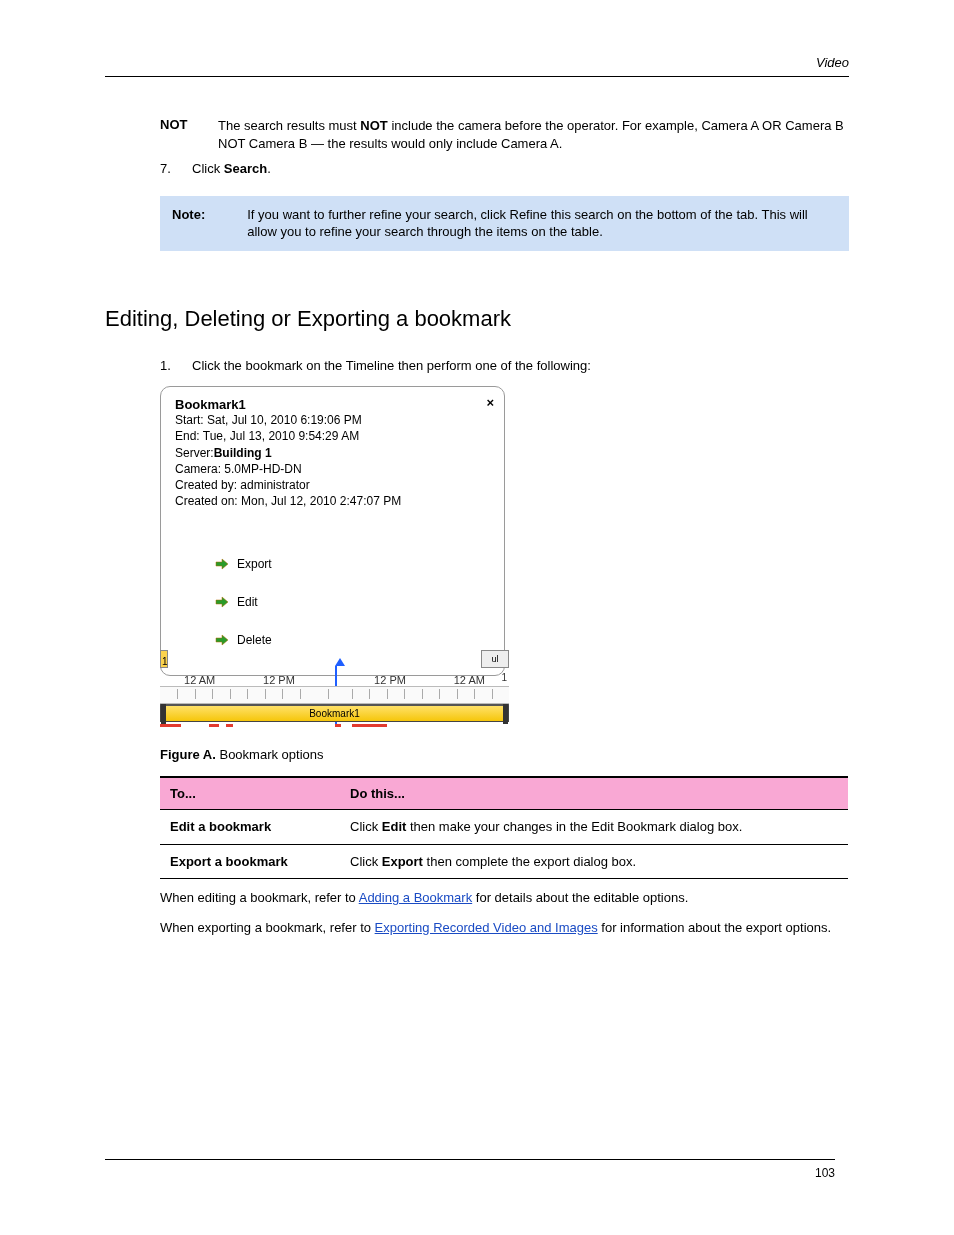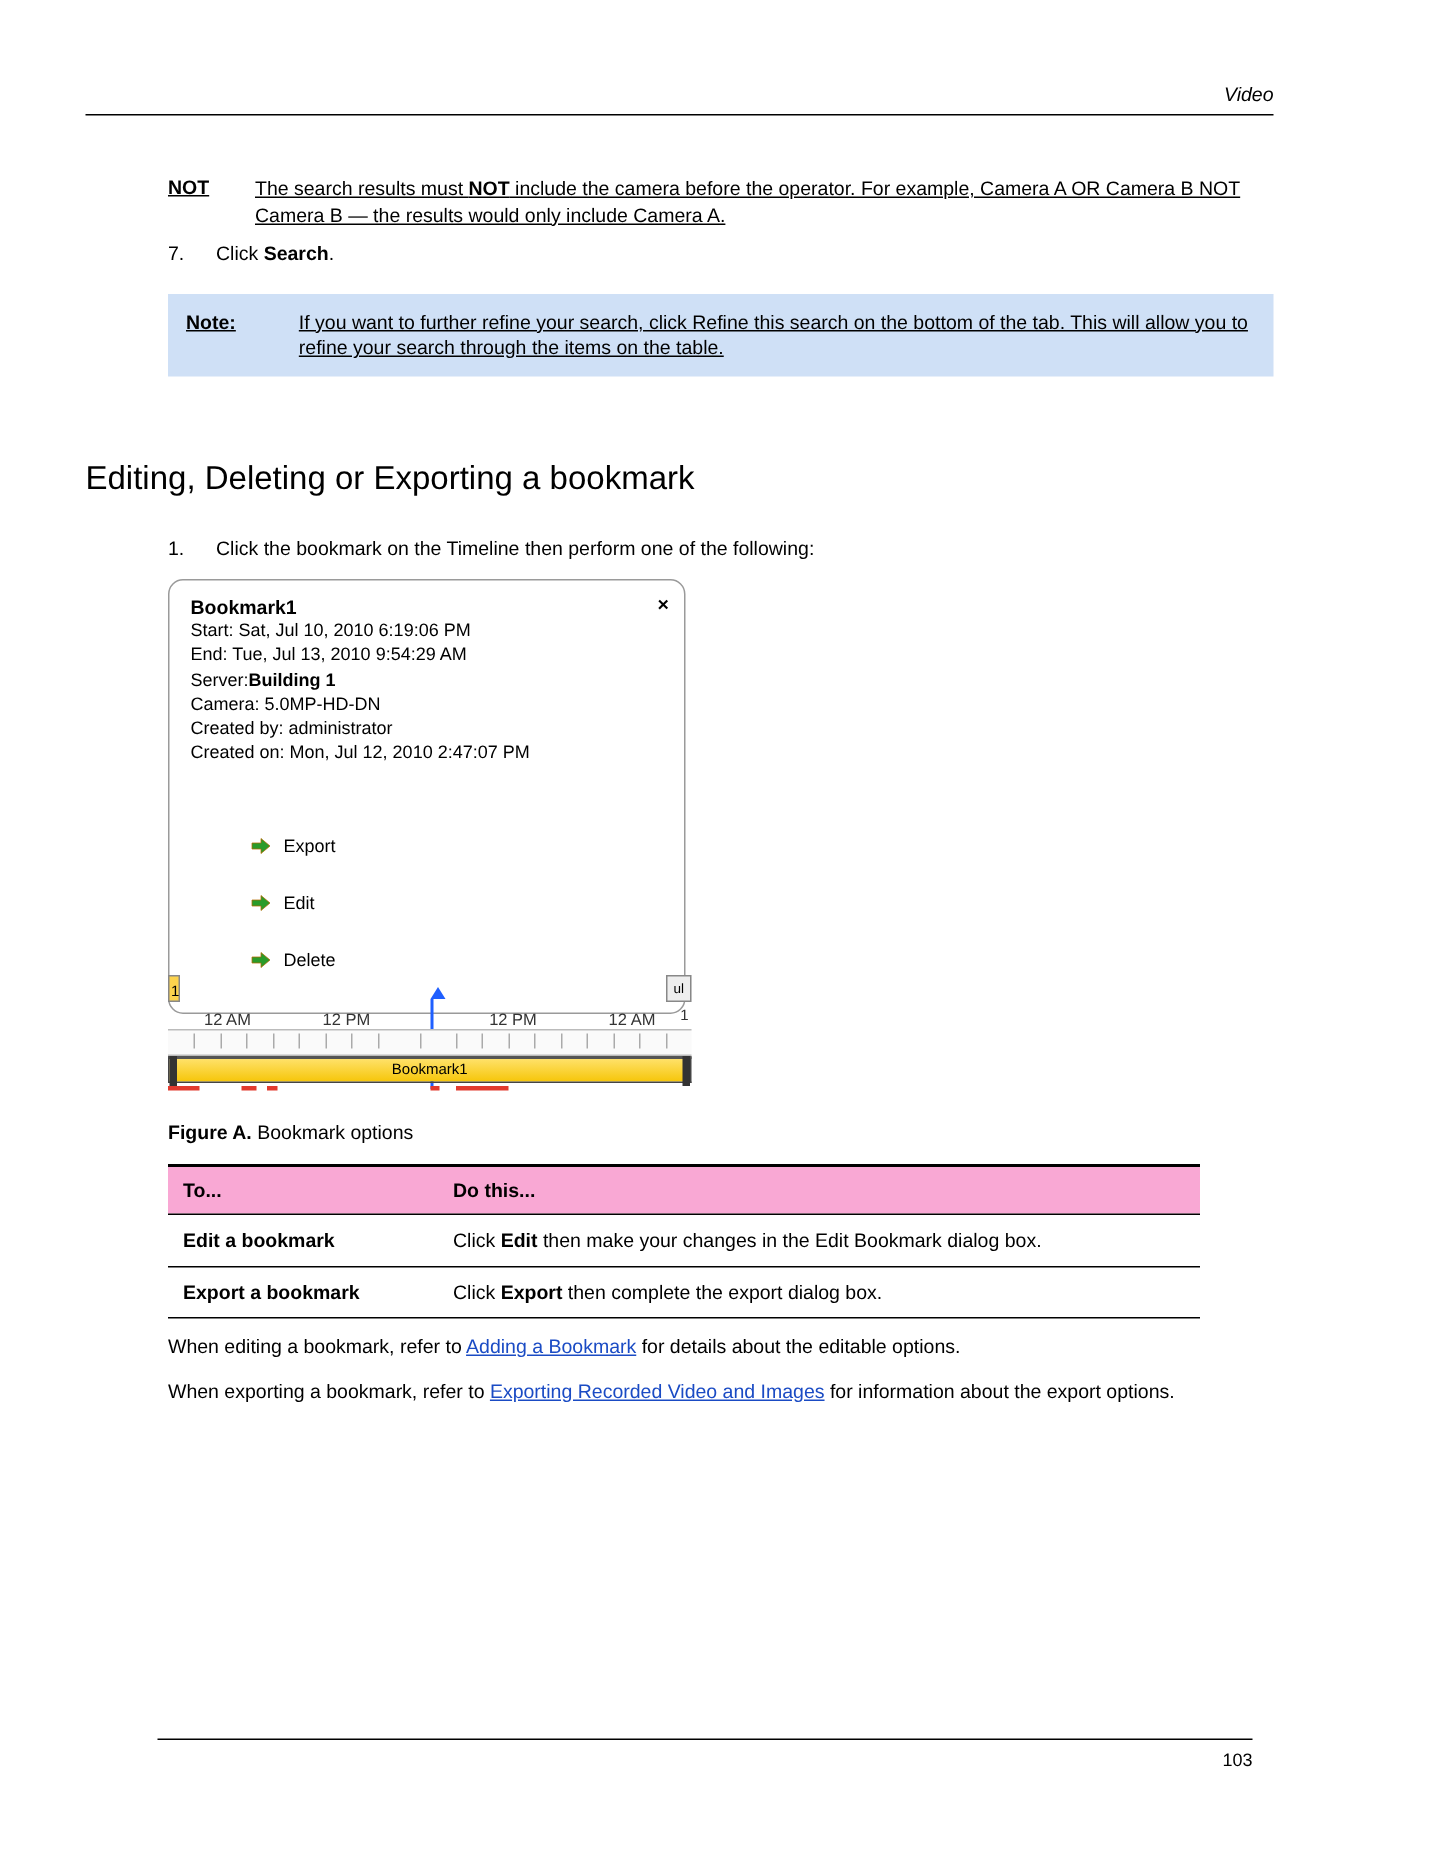--- a/index.html
+++ b/index.html
@@ -6,37 +6,36 @@
   body {
     font-family: Arial, Helvetica, sans-serif;
     background: #fff;
     width: 954px;
     height: 1235px;
     position: relative;
     color: #000;
     font-size: 13px;
   }
   .page {
-    padding: 55px 105px 40px 57px;
+    padding: 55px 105px 40px 105px;
     height: 100%;
     position: relative;
   }
   .header-right {
     text-align: right;
     font-style: italic;
     font-size: 13px;
     padding-bottom: 6px;
   }
   .top-rule {
     border-top: 1px solid #000;
     margin-bottom: 40px;
   }
   .section-indent {
     padding-left: 55px;
-    text-decoration: underline;
   }
   .boolean-row {
     display: flex;
     align-items: flex-start;
     margin-bottom: 8px;
   }
   .boolean-term {
     width: 58px;
     flex-shrink: 0;
   }
@@ -130,21 +129,21 @@
     color: #333;
     padding-top: 6px;
     position: relative;
   }
   .time-label { flex: 1; text-align: center; }
   .left-stub {
     position:absolute; left:0; top:-18px; width:8px; height:18px; background:#fcd34d; border:1px solid #888;
   }
   .left-num { position:absolute; left:2px; top:-12px; font-size:10px; }
   .right-stub {
-    position:absolute; right:0; top:-18px; width:17px; height:18px; background:#eee; border:1px solid #888;
+    position:absolute; right:0; top:-18px; width:28px; height:18px; background:#eee; border:1px solid #888;
     font-size:9px; line-height:16px; text-align:center;
   }
   .right-num { position:absolute; right:2px; top:4px; font-size:10px; }
   .ticks {
     position: relative;
     height: 18px;
     background: #fafafa;
     border-top: 1px solid #bbb;
     border-bottom: 1px solid #bbb;
   }

